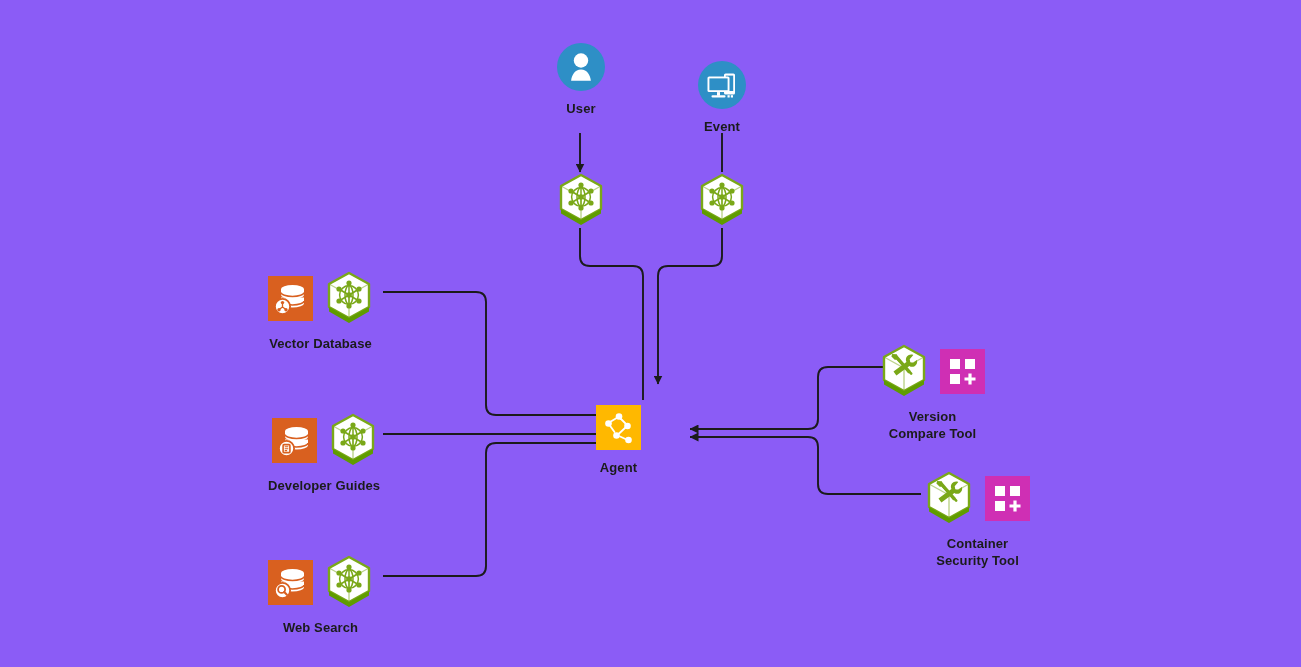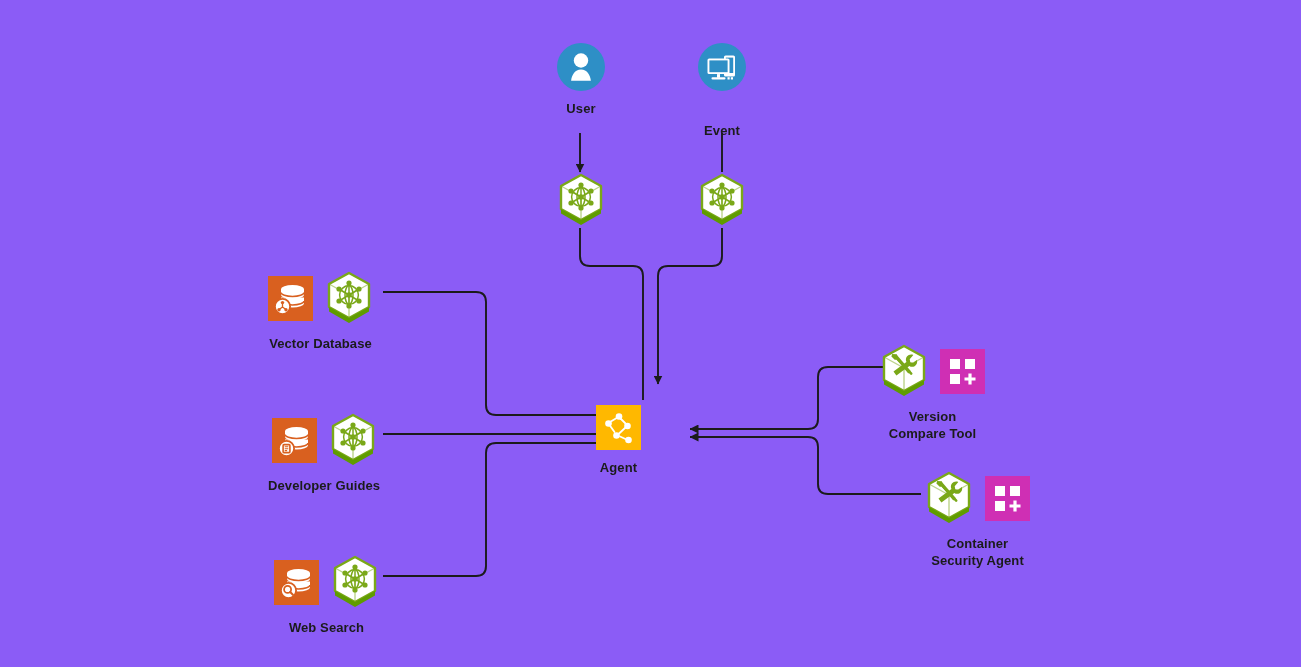--- a/index.html
+++ b/index.html
@@ -90,21 +90,21 @@
     <span>
       <svg class="glyph" width="48" height="48" viewBox="0 0 48 48" xmlns="http://www.w3.org/2000/svg">
         <circle cx="24" cy="24" r="24" fill="#2e8fc6"></circle>
         <circle cx="24" cy="17.5" r="7.2" fill="#ffffff"></circle>
         <path d="M24 26.6 c-6.2 0 -9.1 5.6 -9.9 11.2 h19.8 c-0.8 -5.6 -3.7 -11.2 -9.9 -11.2 z" fill="#ffffff"></path>
       </svg>
     </span>
     <div class="node-label">User</div>
   </div>
 
-  <div class="node" style="left:698px; top:43px;gap:22px;">
+  <div class="node" style="left:698px; top:61px;">
     <span>
       <svg class="glyph" width="48" height="48" viewBox="0 0 48 48" xmlns="http://www.w3.org/2000/svg">
         <circle cx="24" cy="24" r="24" fill="#2e8fc6"></circle>
         <rect x="26" y="12.5" width="11" height="21" rx="1.6" fill="#ffffff"></rect>
         <rect x="27.8" y="14.6" width="7.4" height="15.4" fill="#2e8fc6"></rect>
         <rect x="9.5" y="15.5" width="22" height="15.6" rx="1.6" fill="#ffffff"></rect>
         <rect x="11.4" y="17.4" width="18.2" height="11.8" fill="#2e8fc6"></rect>
         <rect x="19" y="31.1" width="3" height="3.6" fill="#ffffff"></rect>
         <rect x="13.5" y="34.2" width="14" height="2.3" rx="1.1" fill="#ffffff"></rect>
         <rect x="29.5" y="34.2" width="2.2" height="2.3" fill="#ffffff"></rect>
@@ -278,21 +278,21 @@
             <circle cx="14" cy="31" r="2.6"></circle>
               <circle cx="34" cy="31" r="2.6"></circle>
             <circle cx="24" cy="25" r="2.8"></circle>
           </g>
         </svg>
       </span>
     </div>
     <div class="node-label">Developer Guides</div>
   </div>
 
-  <div class="node" style="left:274px; top:554px;">
+  <div class="node" style="left:268px; top:554px;">
     <div class="icon-row">
       <span>
         <svg class="glyph" width="45" height="45" viewBox="0 0 45 45" xmlns="http://www.w3.org/2000/svg">
           <rect x="0" y="0" width="45" height="45" fill="#d9601f"></rect>
           <g fill="#ffffff">
             <ellipse cx="24.5" cy="13" rx="11.5" ry="4"></ellipse>
             <rect x="13" y="13" width="23" height="6"></rect>
             <ellipse cx="24.5" cy="19" rx="11.5" ry="4"></ellipse>
             <rect x="13" y="21.5" width="23" height="6"></rect>
             <ellipse cx="24.5" cy="27.5" rx="11.5" ry="4"></ellipse>
@@ -389,16 +389,16 @@
           <rect x="10" y="10" width="10" height="10" fill="#ffffff"></rect>
           <rect x="25" y="10" width="10" height="10" fill="#ffffff"></rect>
           <rect x="10" y="25" width="10" height="10" fill="#ffffff"></rect>
           <g stroke="#ffffff" stroke-width="3.2" stroke-linecap="butt">
             <path d="M30 24.5 L30 35.5 M24.5 30 L35.5 30"></path>
           </g>
         </svg>
       </span>
     </div>
     <div class="node-label">Container
-Security Agent</div>
+Security Tool</div>
   </div>
 
 </div>
 
 </body></html>

